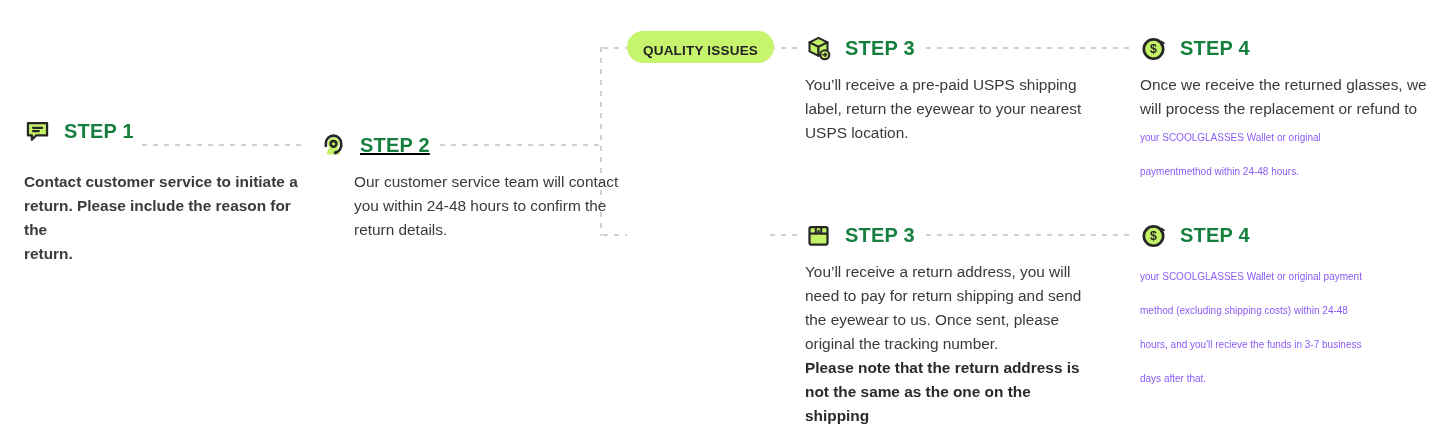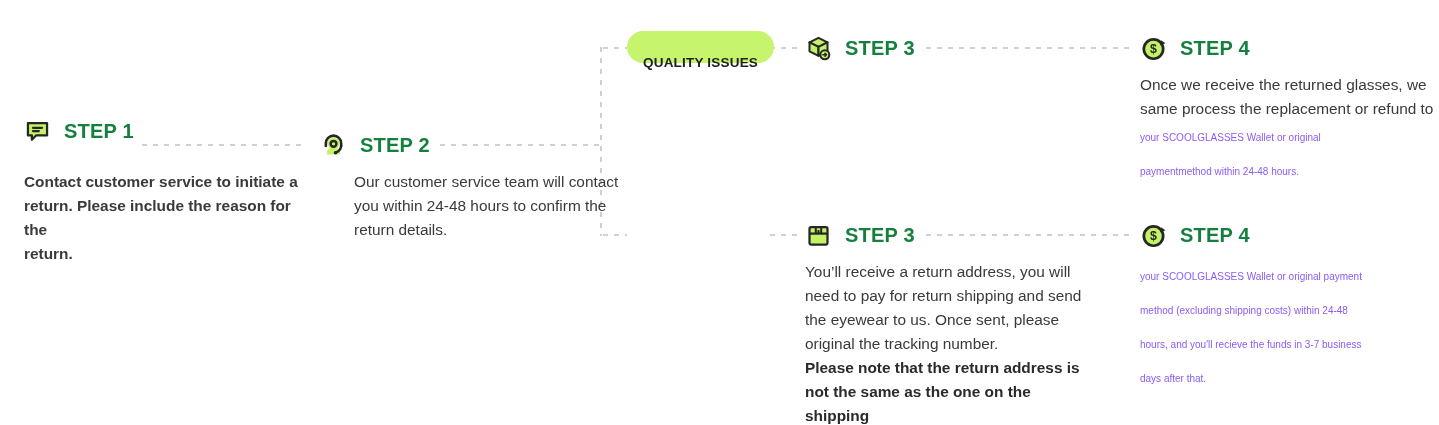--- a/index.html
+++ b/index.html
@@ -60,21 +60,21 @@
     position: absolute;
     width: 2px;
     background: repeating-linear-gradient(180deg, #d0d0d0 0 5px, transparent 5px 11px);
   }
 
   
   .badge {
     position: absolute;
     height: 32px;
     line-height: 32px;
-    padding: 16px 16px;
+    padding: 4px 16px;
     border-radius: 999px;
     background: #c6f46d;
     color: #212121;
     font-size: 13.5px;
     font-weight: 700;
     letter-spacing: 0.2px;
     white-space: nowrap;
   }
 </style>
 </head>
@@ -98,21 +98,21 @@
     <svg class="step-icon" viewBox="0 0 24 24">
       <path d="M3.5 4.5 h17 v11 h-9.8 l-3.7 3.8 v-3.8 h-3.5 z" fill="#c3f266" stroke="#262626" stroke-width="2" stroke-linejoin="round"></path>
       <path d="M8 8.7 h8 M8 11.6 h5.2" stroke="#262626" stroke-width="2" stroke-linecap="round" fill="none"></path>
     </svg>
     <span class="step-title">STEP 1</span>
   </div>
   <p class="step-body" style="left:24px; top:170px; width:280px;font-weight:bold;">Contact customer service to initiate a
 return. Please include the reason for the
 return.</p>
 
-  <div class="title-row" style="left:320px; top:130px;">
+  <div class="title-row" style="left:320px; top:130px;text-decoration:underline;">
     <svg class="step-icon" viewBox="0 0 24 24">
       <path d="M6 20 c0-4 2-6.5 6-6.5 s6 2.5 6 6.5 z" fill="#c3f266" stroke="none"></path>
       <circle cx="12" cy="10" r="5.2" fill="#c3f266"></circle>
       <path d="M5.2 12.5 v-2.5 a6.8 6.8 0 0 1 13.6 0 v2.5" fill="none" stroke="#262626" stroke-width="2.3" stroke-linecap="round"></path>
       <circle cx="12" cy="10.5" r="2.6" fill="none" stroke="#262626" stroke-width="2.2"></circle>
       <path d="M18.8 12.5 a7 7 0 0 1 -4.6 5.6" fill="none" stroke="#262626" stroke-width="2.2" stroke-linecap="round"></path>
       <circle cx="13.8" cy="18.4" r="1.6" fill="#262626"></circle>
     </svg>
     <span class="step-title">STEP 2</span>
   </div>
@@ -127,31 +127,34 @@
       <g fill="#c3f266" stroke="#262626" stroke-width="1.8" stroke-linejoin="round">
         <polygon points="12,2.5 20,6.5 12,10.5 4,6.5"></polygon>
         <polygon points="4,6.5 4,14.5 12,18.5 12,10.5"></polygon>
         <polygon points="20,6.5 20,14.5 12,18.5 12,10.5"></polygon>
       </g>
       <circle cx="17.6" cy="17.6" r="4" fill="#c3f266" stroke="#262626" stroke-width="1.8"></circle>
       <path d="M15.9 17.6 h3.2 m-1.3 -1.3 l1.3 1.3 -1.3 1.3" fill="none" stroke="#262626" stroke-width="1.4" stroke-linecap="round" stroke-linejoin="round"></path>
     </svg>
     <span class="step-title">STEP 3</span>
   </div>
+  <p class="step-body" style="left:805px; top:73px; width:292px;">You’ll receive a pre-paid USPS shipping
+label, return the eyewear to your nearest
+USPS location.</p>
 
   <div class="title-row" style="left:1140px; top:33px;">
     <svg class="step-icon" viewBox="0 0 24 24">
       <circle cx="12" cy="12.5" r="8.6" fill="#c3f266" stroke="#262626" stroke-width="2.4"></circle>
       <text x="12" y="16.4" text-anchor="middle" font-size="11" font-weight="bold" fill="#262626" font-family="Liberation Sans, sans-serif">$</text>
       <path d="M18.6 4.7 l4 2.6 -4.6 2 z" fill="#262626"></path>
     </svg>
     <span class="step-title">STEP 4</span>
   </div>
   <p class="step-body" style="left:1140px; top:73px; width:302px;"><span>Once we receive the returned glasses, we
-same process the replacement or refund to
+will process the replacement or refund to
 </span><span class="font-alt">your SCOOLGLASSES Wallet or original
 paymentmethod within 24-48 hours.</span></p>
 
 
   <div class="title-row" style="left:805px; top:220px;">
     <svg class="step-icon" viewBox="0 0 24 24">
       <rect x="4" y="4.5" width="16" height="15.5" rx="1.5" fill="#c3f266" stroke="#262626" stroke-width="2"></rect>
       <path d="M4 10.3 h16" stroke="#262626" stroke-width="2"></path>
       <path d="M9.6 4.5 v5.8 M14.4 4.5 v5.8 M12 7 v3.3" stroke="#262626" stroke-width="1.8"></path>
     </svg>

